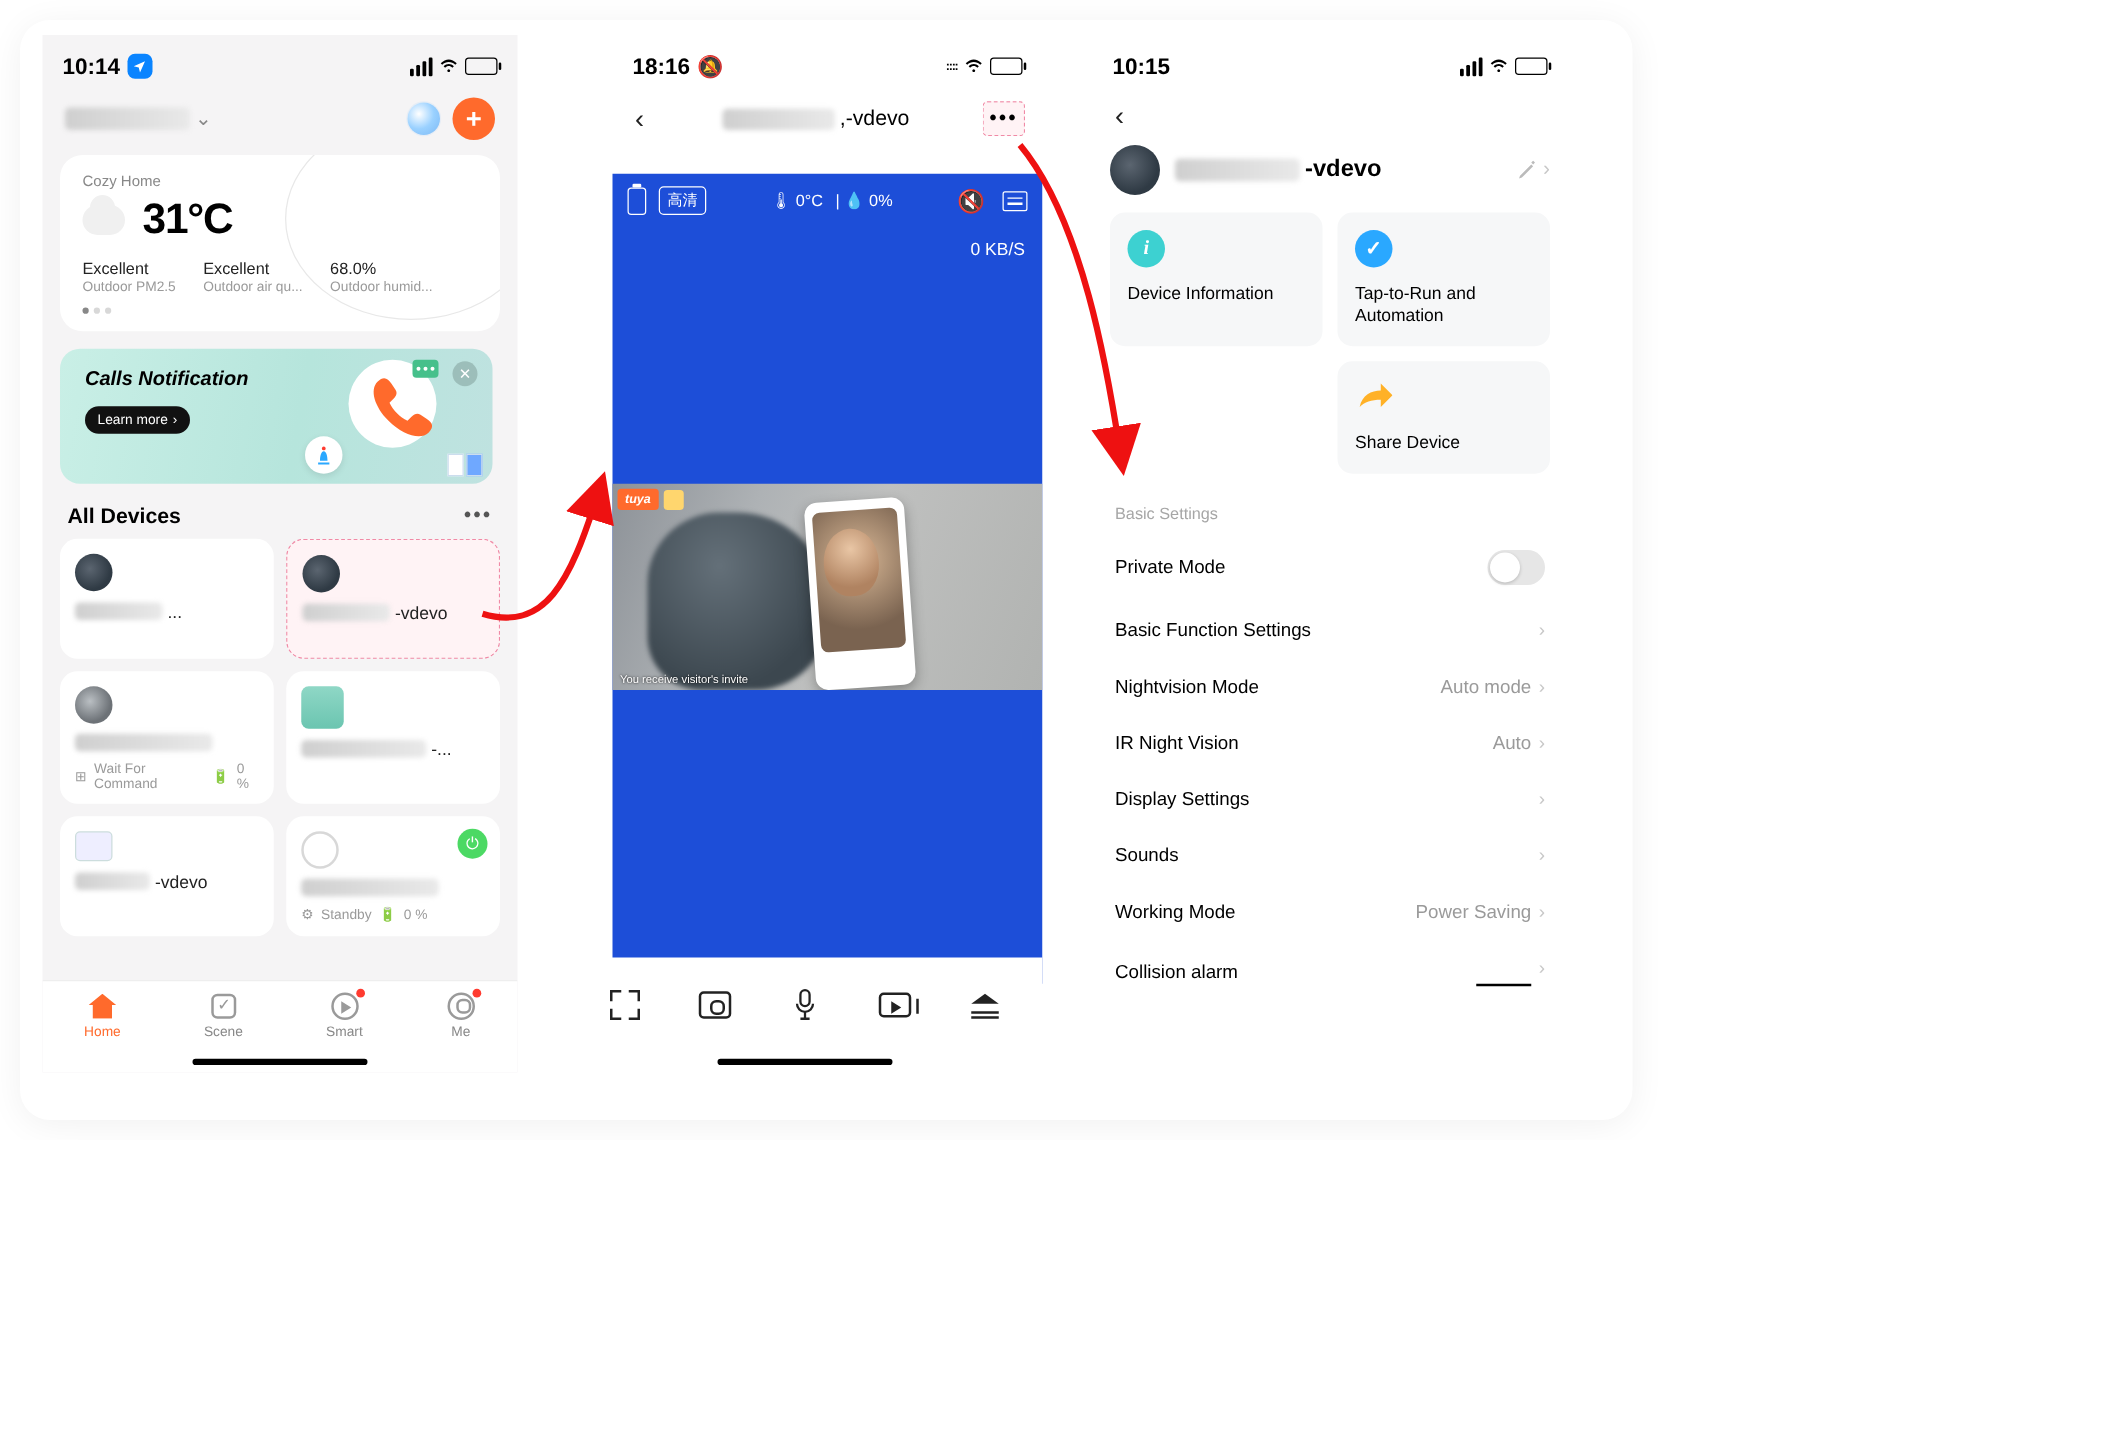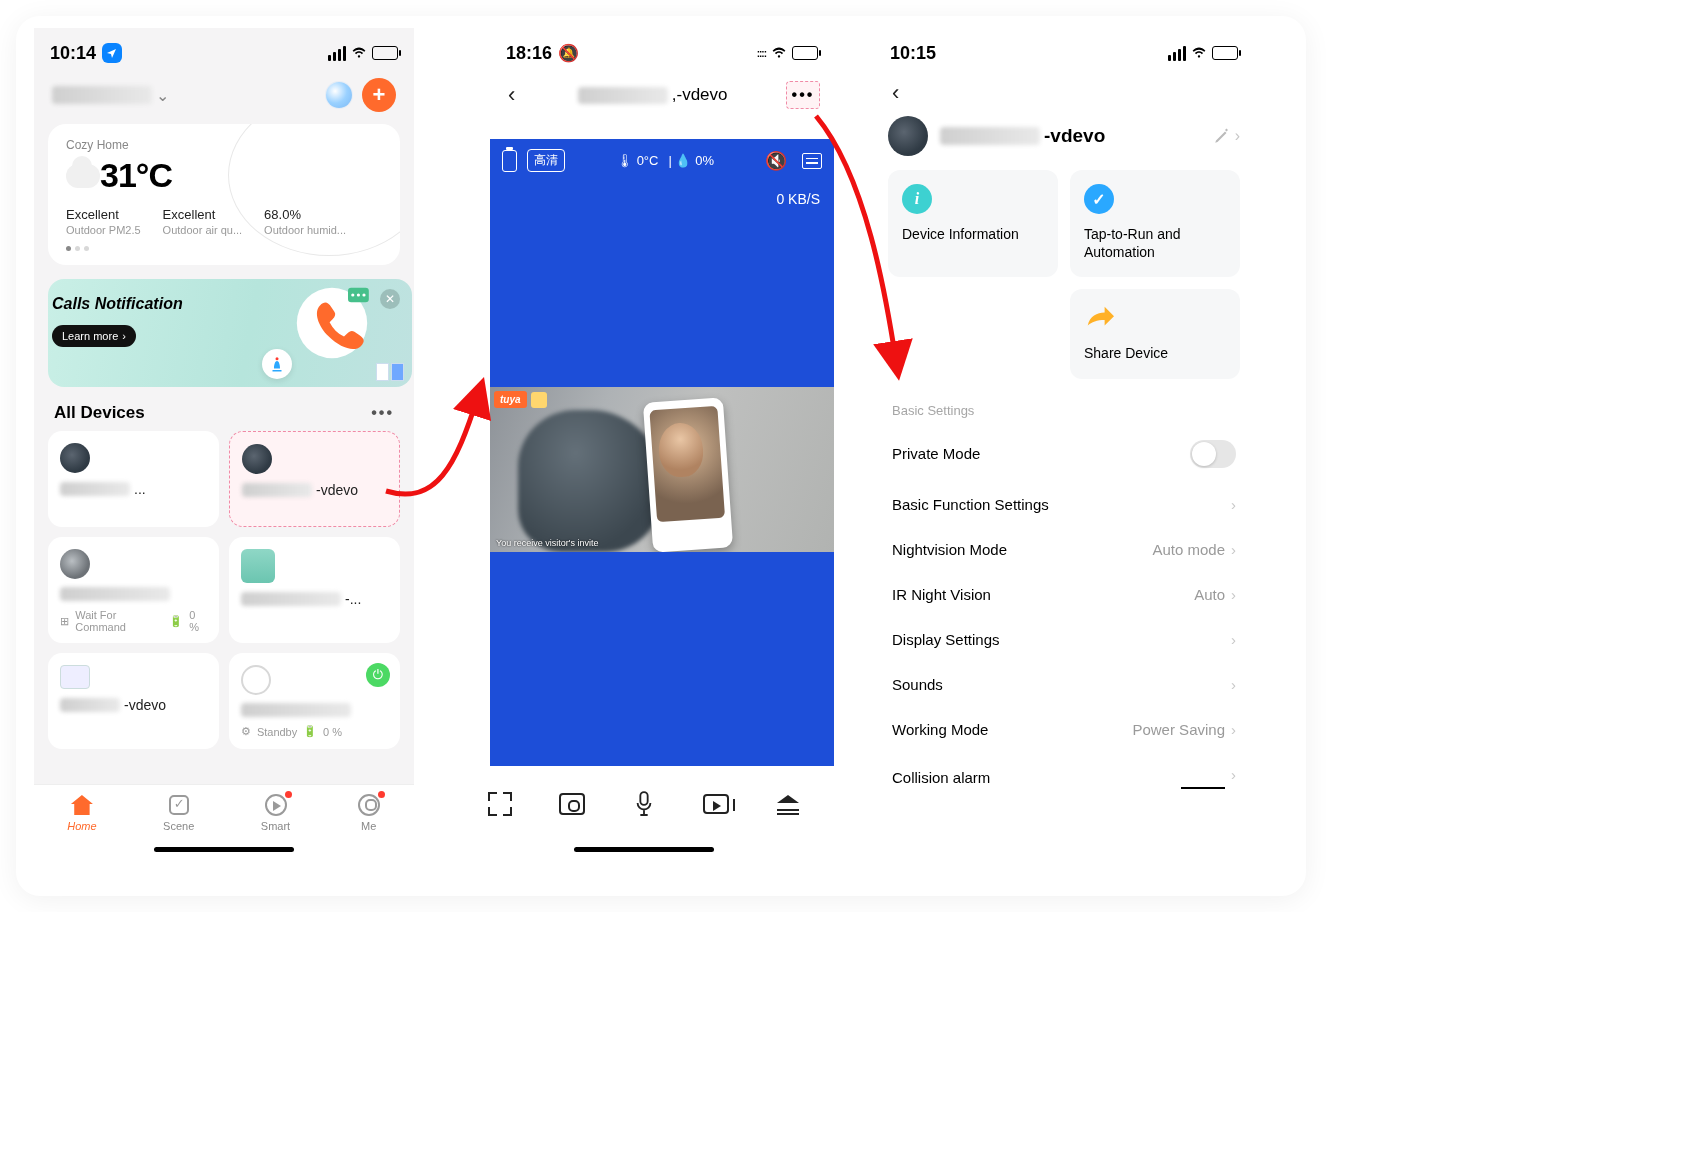--- a/index.html
+++ b/index.html
@@ -24,31 +24,31 @@
   .s1-header{display:flex;align-items:center;justify-content:space-between;padding:6px 18px 4px 18px;}
   .blur-strip{background:linear-gradient(90deg,#cfcfcf,#e9e9e9);filter:blur(2px);border-radius:4px;}
   .hdr-name{width:100px;height:18px;}
   .chev-d{margin-left:4px;color:#888;}
   .hdr-icons{display:flex;align-items:center;gap:10px;}
   .orb{width:26px;height:26px;border-radius:13px;background:radial-gradient(circle at 35% 35%,#fff,#9ad1ff 50%,#7bb8f5);box-shadow:0 0 0 1px #e7edf5;}
   .plus-btn{width:34px;height:34px;border-radius:17px;background:#ff6a2c;display:flex;align-items:center;justify-content:center;color:#fff;font-size:22px;font-weight:600;}
   .weather-card{margin:8px 14px 0 14px;background:#fff;border-radius:18px;padding:14px 18px 14px 18px;position:relative;overflow:hidden;}
   .weather-card::after{content:"";position:absolute;right:-30px;top:-30px;width:200px;height:160px;border:1px solid #e8e8e8;border-radius:50%;}
   .wc-title{font-size:12px;color:#888;}
-  .wc-temp-row{display:flex;align-items:center;margin-top:4px;}
+  .wc-temp-row{display:flex;align-items:center;gap:14px;margin-top:4px;}
   .cloud{width:34px;height:24px;background:#f0f0f0;border-radius:14px;position:relative;}
   .cloud::before{content:"";width:20px;height:20px;background:#f0f0f0;border-radius:10px;position:absolute;top:-8px;left:6px;}
   .wc-temp{font-size:34px;font-weight:700;letter-spacing:-1px;}
   .wc-stats{display:flex;gap:22px;margin-top:12px;font-size:13px;}
   .wc-stat .v{color:#222;font-weight:500;}
   .wc-stat .l{color:#9a9a9a;font-size:11px;margin-top:2px;}
   .dots3{display:flex;gap:4px;margin-top:10px;}
   .dots3 span{width:5px;height:5px;border-radius:3px;background:#d8d8d8;}
   .dots3 span.a{background:#888;}
-  .calls-banner{margin:14px 2px 0 14px;background:linear-gradient(100deg,#c9efe6 0%,#b6e5dc 55%,#bfe2e0 100%);border-radius:16px;padding:16px 16px 14px 4px;position:relative;height:108px;}
+  .calls-banner{margin:14px 20px 0 14px;background:linear-gradient(100deg,#c9efe6 0%,#b6e5dc 55%,#bfe2e0 100%);border-radius:16px;padding:16px 16px 14px 20px;position:relative;height:108px;}
   .cb-title{font-weight:700;font-style:italic;font-size:16px;}
   .cb-learn{margin-top:12px;display:inline-flex;align-items:center;gap:4px;background:#111;color:#fff;border-radius:14px;font-size:11px;padding:5px 10px;}
   .cb-close{position:absolute;top:10px;right:12px;width:20px;height:20px;border-radius:10px;background:rgba(130,160,155,.55);color:#fff;display:flex;align-items:center;justify-content:center;font-size:12px;}
   .cb-phone{position:absolute;right:40px;top:4px;width:80px;height:80px;}
   .cb-siren{position:absolute;right:120px;bottom:8px;width:30px;height:30px;border-radius:15px;background:#fff;display:flex;align-items:center;justify-content:center;box-shadow:0 2px 6px rgba(0,0,0,.1);}
   .cb-bars{position:absolute;right:8px;bottom:6px;display:flex;gap:2px;}
   .cb-bars span{width:13px;height:18px;background:#fff;border:1px solid #cde;}
   .all-dev-row{display:flex;align-items:center;justify-content:space-between;padding:16px 20px 8px 20px;}
   .all-dev{font-weight:700;font-size:17px;}
   .more-dots{letter-spacing:2px;color:#555;font-weight:700;}
@@ -61,21 +61,21 @@
   .thumb.hub{width:34px;height:34px;border-radius:6px;background:linear-gradient(#8fd7c6,#6bc5b0);}
   .thumb.box{width:30px;height:24px;border-radius:4px;background:#eef;border:1px solid #cdd;}
   .thumb.vac{width:30px;height:30px;border-radius:15px;background:#fff;border:2px solid #d8d8d8;}
   .dlbl{display:flex;align-items:center;gap:4px;font-size:14px;}
   .dlbl .b{height:14px;width:70px;}
   .dlbl .suf{color:#222;}
   .substat{font-size:11px;color:#9a9a9a;display:flex;gap:6px;align-items:center;}
   .pwr{position:absolute;top:10px;right:10px;width:24px;height:24px;border-radius:12px;background:#4cd964;color:#fff;display:flex;align-items:center;justify-content:center;font-size:13px;}
   .tabbar{position:absolute;bottom:0;left:0;right:0;height:74px;background:#fff;display:flex;justify-content:space-around;padding-top:8px;border-top:1px solid #eee;}
   .tab{display:flex;flex-direction:column;align-items:center;gap:3px;font-size:11px;color:#888;position:relative;}
-  .tab.active{color:#ff6a2c;font-style:italic;}
+  .tab.active{color:#ff6a2c;}
   .tab .ic{width:24px;height:24px;display:flex;align-items:center;justify-content:center;}
   .home-ic{width:22px;height:20px;background:#ff6a2c;clip-path:polygon(50% 0,100% 45%,85% 45%,85% 100%,15% 100%,15% 45%,0 45%);border-radius:2px;}
   .sq-ic{width:20px;height:20px;border:2px solid #9a9a9a;border-radius:5px;position:relative;}
   .sq-ic::after{content:"✓";position:absolute;left:3px;top:-1px;font-size:13px;color:#9a9a9a;}
   .tri-ic{position:relative;width:22px;height:22px;border:2px solid #9a9a9a;border-radius:11px;}
   .tri-ic::after{content:"";position:absolute;left:6px;top:5px;border-left:8px solid #9a9a9a;border-top:5px solid transparent;border-bottom:5px solid transparent;}
   .me-ic{width:22px;height:22px;border:2px solid #9a9a9a;border-radius:11px;position:relative;}
   .me-ic::after{content:"";width:8px;height:8px;border:2px solid #9a9a9a;border-radius:5px;position:absolute;left:5px;top:3px;}
   .red-dot{width:7px;height:7px;border-radius:4px;background:#ff3b30;position:absolute;top:-2px;right:-4px;}
   .home-ind{position:absolute;bottom:6px;left:50%;transform:translateX(-50%);width:140px;height:5px;background:#000;border-radius:3px;}

